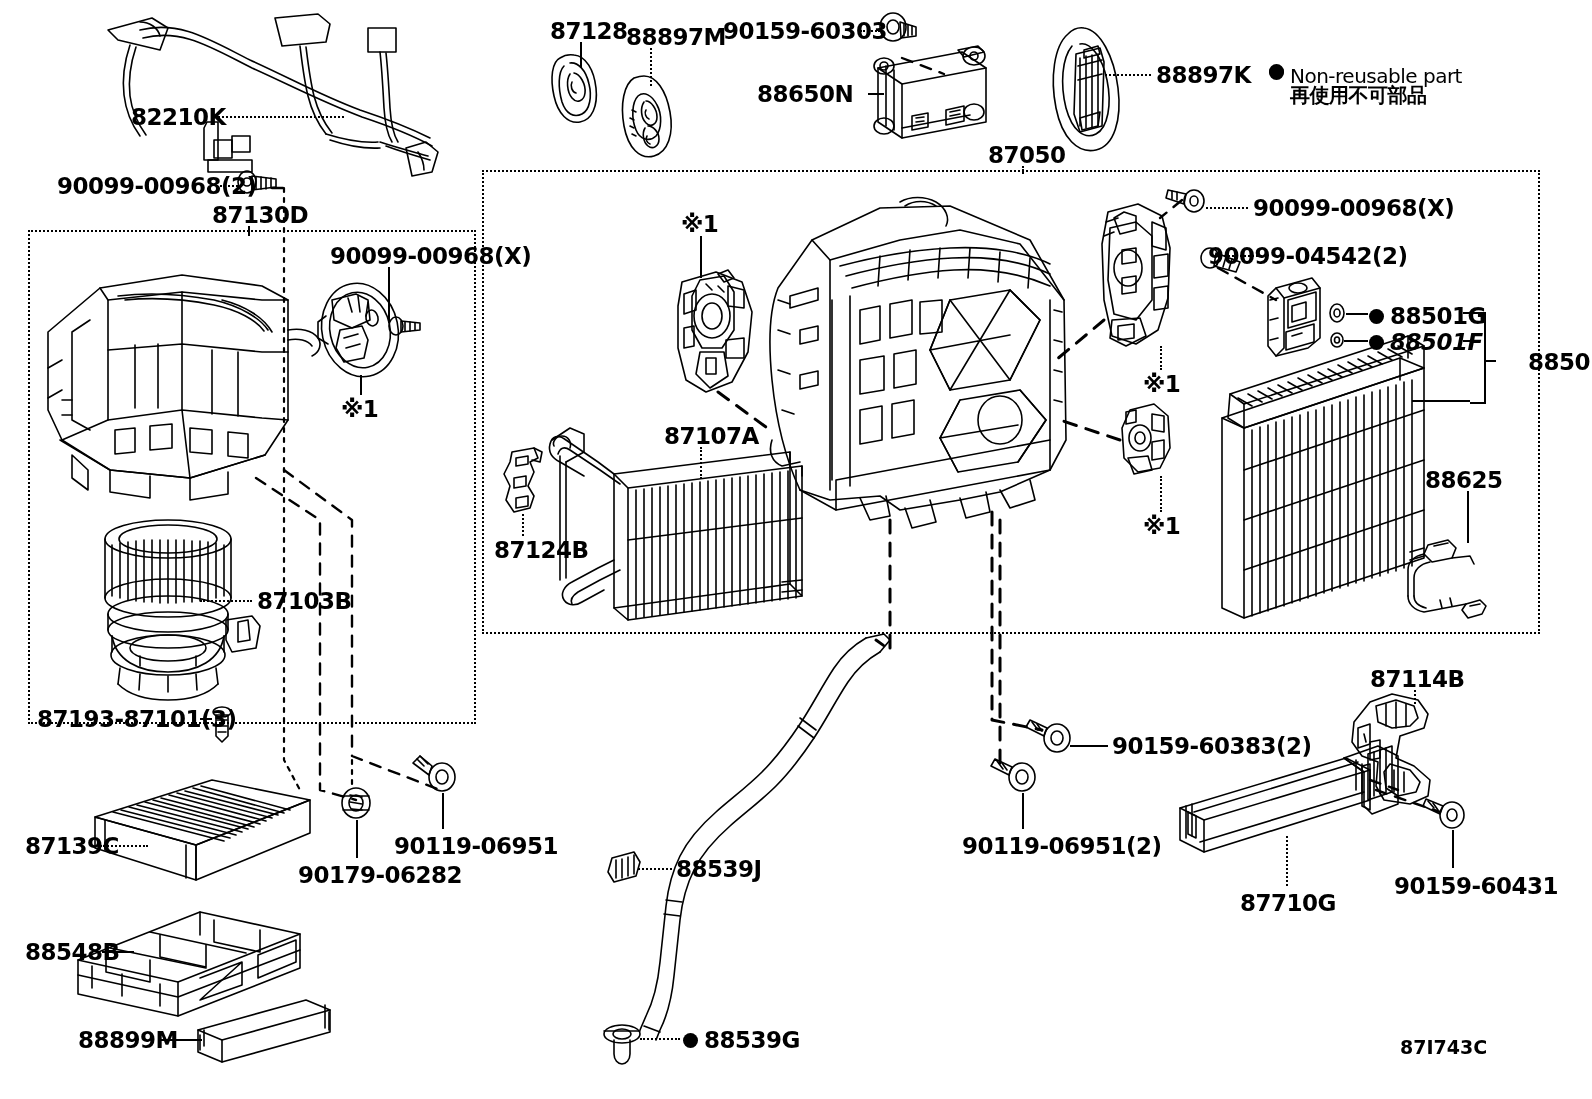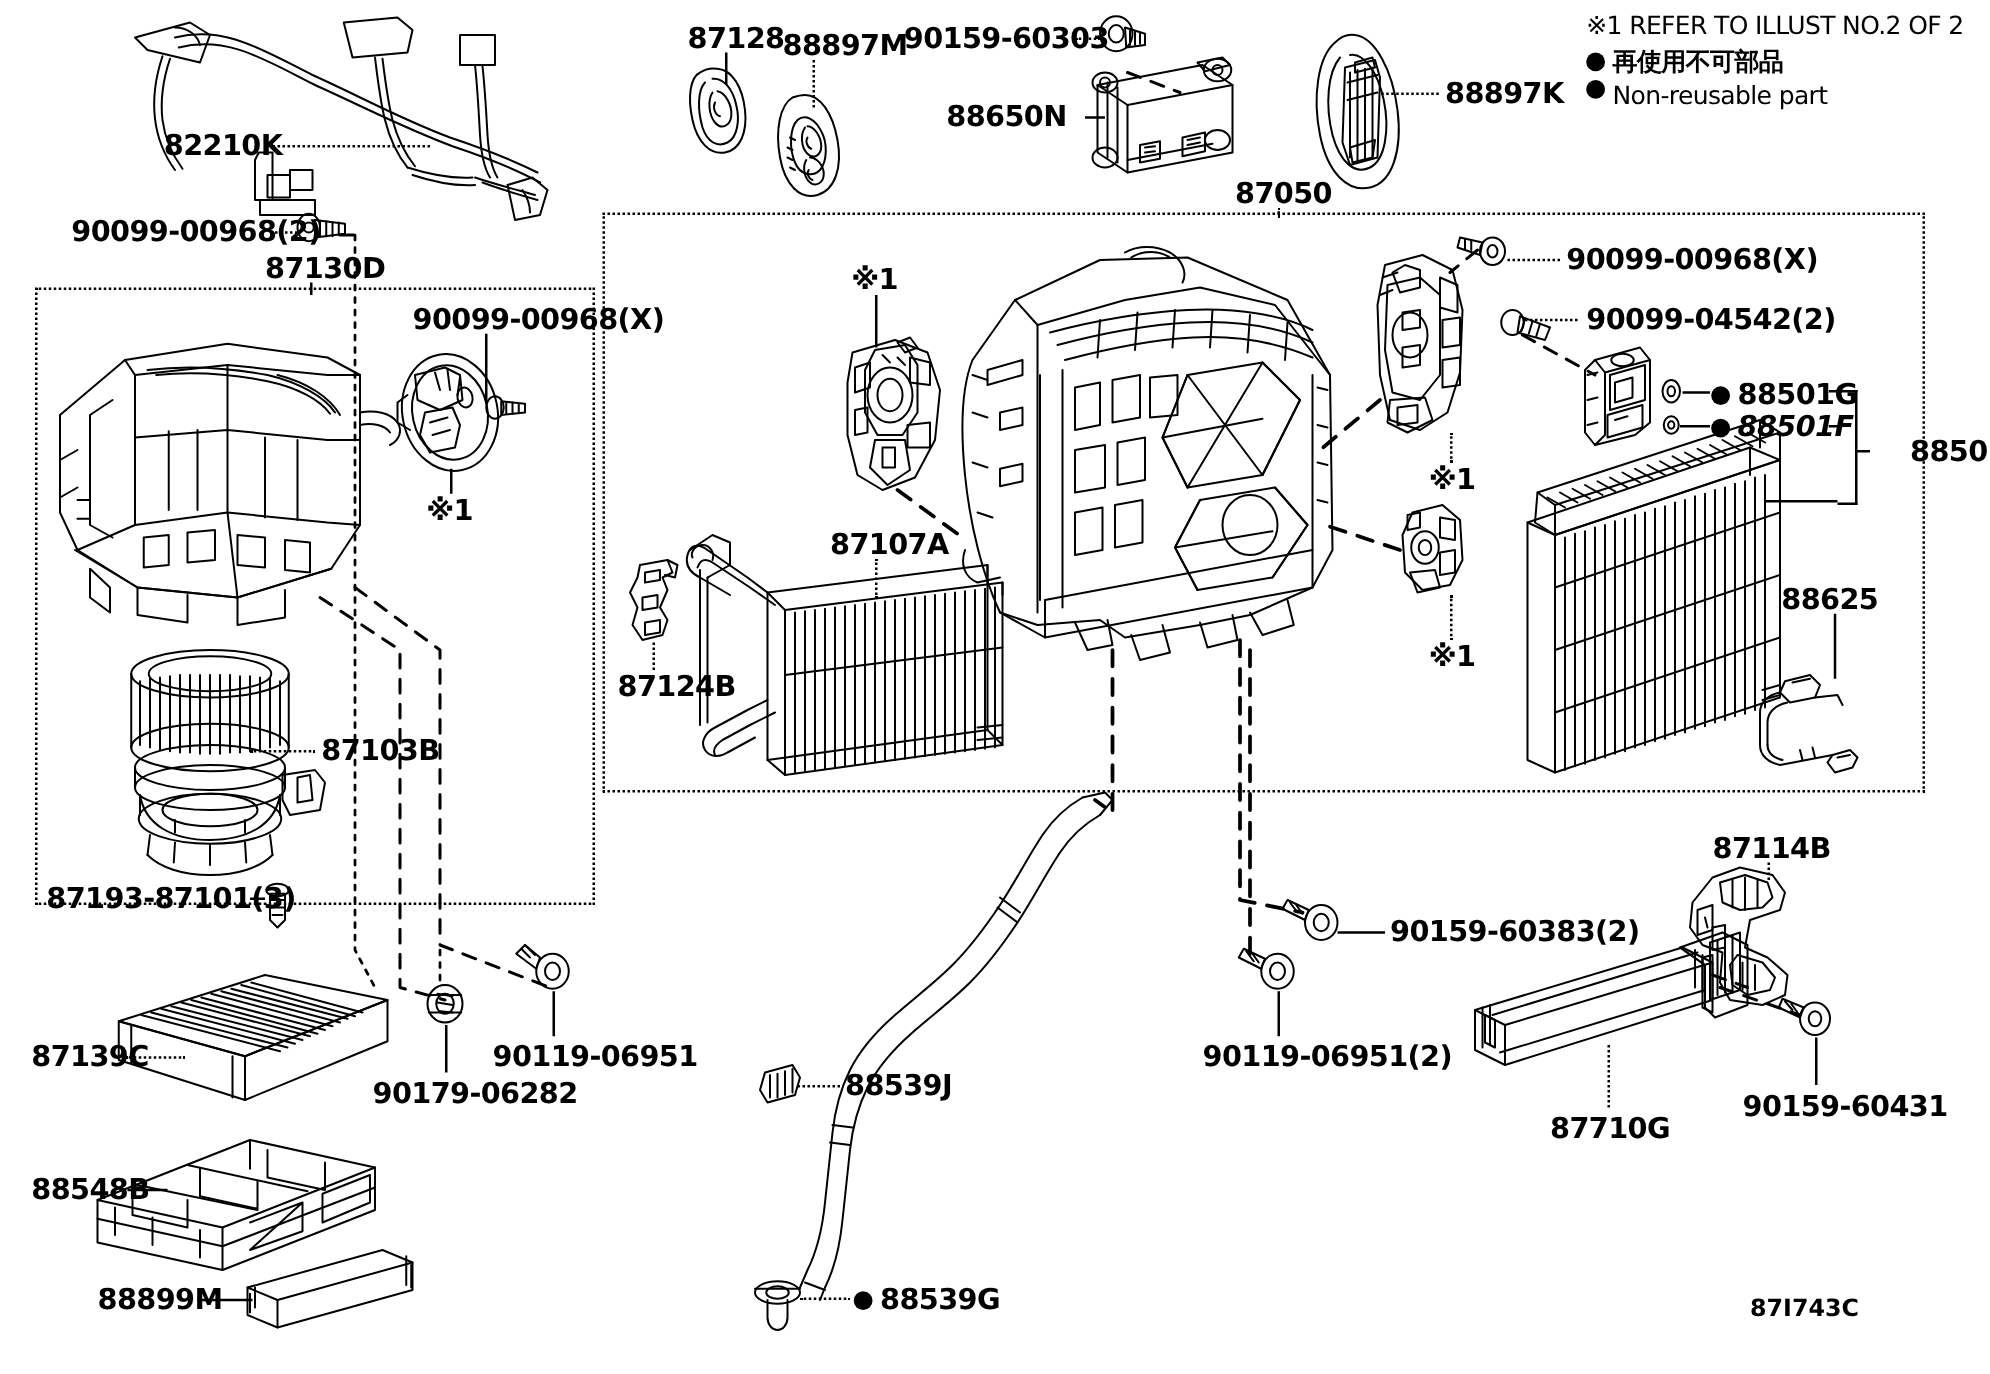--- a/index.html
+++ b/index.html
@@ -513,24 +513,23 @@
       <path d="M890,520 L890,650 L876,640"></path>
       <path d="M1000,520 L1000,770"></path>
       <path d="M992,512 L992,720 L1042,730"></path>
     </g>
     <g stroke-dasharray="4 6" stroke-width="2.2">
       <path d="M284,188 L284,760 L300,790"></path>
       <path d="M352,760 L352,790"></path>
     </g>
   </svg>
 
-  <div class="lbl leg" style="left:1269px;top:8px;">※1 REFER TO ILLUST NO.2 OF 2</div>
   <div style="position:absolute;left:1269px;top:36px;display:flex;align-items:center;">
     <span class="bullet"></span>
-    <span class="lbl jp" style="position:static;">再使用不可部品</span>
+    <span class="lbl jp" style="position:static;margin-top:46px;">再使用不可部品</span>
   </div>
   <div style="position:absolute;left:1269px;top:64px;display:flex;align-items:flex-start;">
     <span class="bullet"></span>
     <span class="lbl leg" style="position:static;">Non-reusable part</span>
   </div>
 
   <div class="lbl p" style="left:131px;top:104px;">82210K</div>
   <div class="dot-h" style="left:218px;top:116px;width:126px;"></div>
 
   <div class="lbl p" style="left:57px;top:173px;">90099-00968(2)</div>
@@ -589,21 +588,21 @@
 
   <div class="lbl p" style="left:664px;top:423px;">87107A</div>
   <div class="dot-v" style="left:700px;top:447px;height:32px;"></div>
 
   <div class="lbl p" style="left:494px;top:537px;">87124B</div>
   <div class="dot-v" style="left:522px;top:514px;height:22px;"></div>
 
   <div class="lbl p" style="left:1253px;top:195px;">90099-00968(X)</div>
   <div class="dot-h" style="left:1206px;top:207px;width:42px;"></div>
 
-  <div class="lbl p" style="left:1269px;top:243px;">90099-04542(2)</div>
+  <div class="lbl p" style="left:1208px;top:243px;">90099-04542(2)</div>
   <div class="dot-h" style="left:1220px;top:255px;width:42px;"></div>
 
   <div class="lbl p" style="left:1143px;top:371px;">※1</div>
   <div class="dot-v" style="left:1160px;top:346px;height:24px;"></div>
 
   <div class="lbl p" style="left:1143px;top:513px;">※1</div>
   <div class="dot-v" style="left:1160px;top:476px;height:36px;"></div>
 
   <div style="position:absolute;left:1369px;top:303px;display:flex;align-items:center;">
     <span class="bullet"></span>

